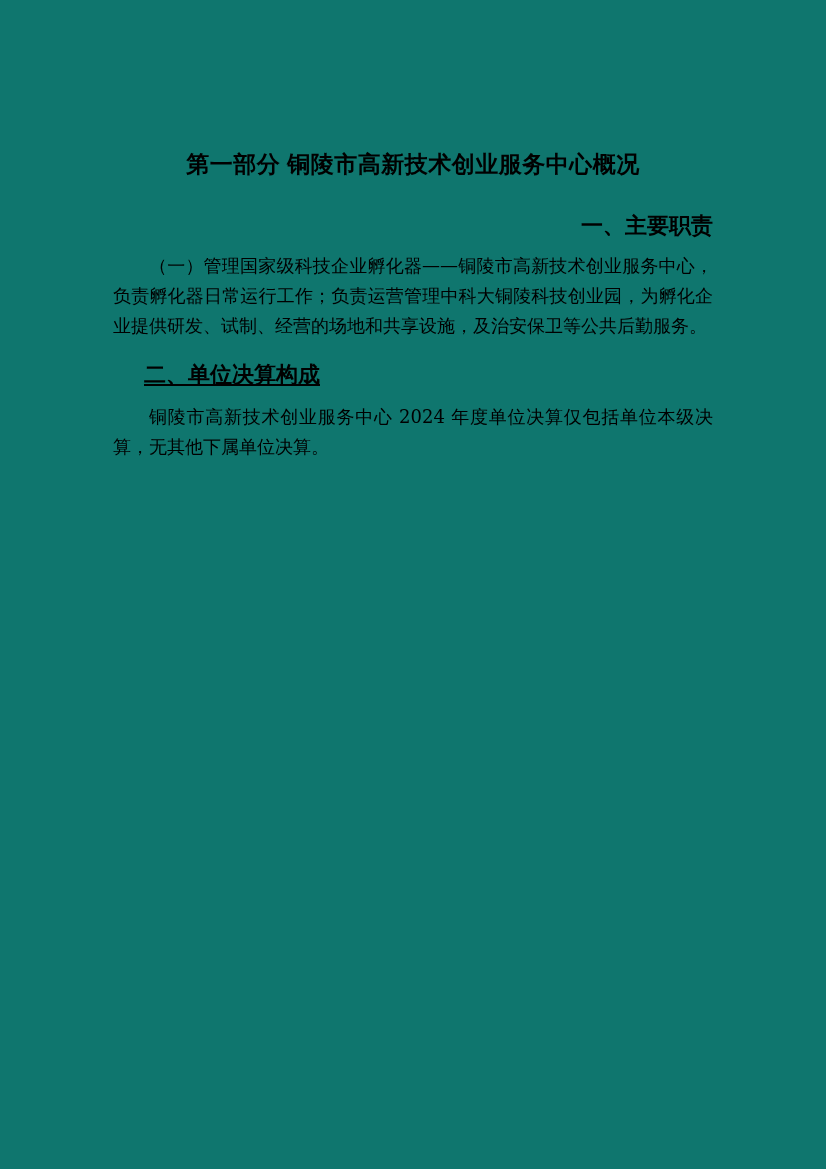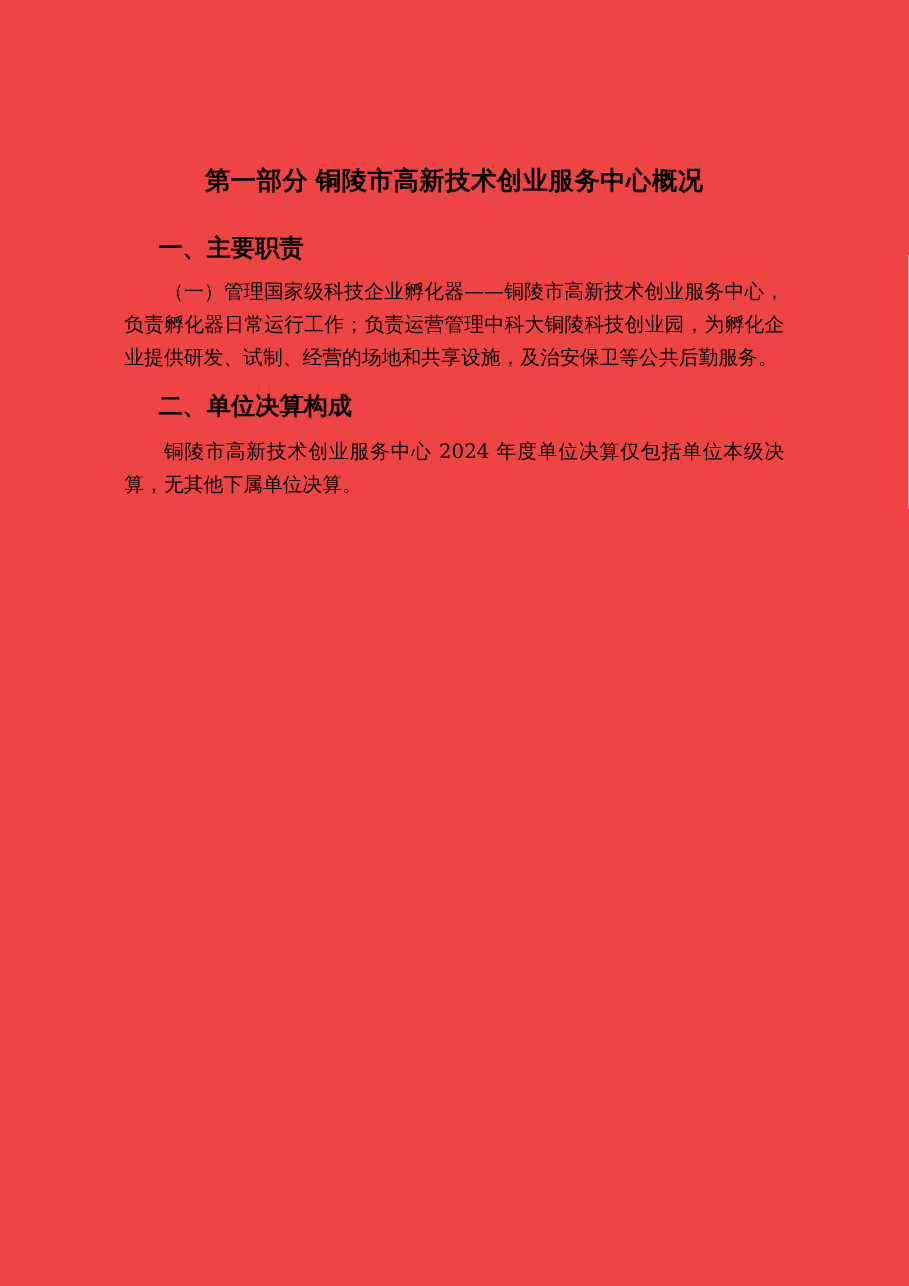--- a/index.html
+++ b/index.html
@@ -4,21 +4,21 @@
 <style>
   html, body {
     margin: 0;
     padding: 0;
     background: #ffffff;
   }
   .page {
     position: relative;
     width: 826px;
     height: 1169px;
-    background: #ef4444;
+    background: #0f766e;
     overflow: hidden;
     color: #000000;
   }
   .content {
     position: absolute;
     left: 113px;
     top: 0;
     width: 600px;
   }
   .doc-title {
@@ -35,23 +35,25 @@
     margin: 0;
     padding-left: 31px;
     font-family: "Liberation Sans", "DejaVu Sans", sans-serif;
     font-weight: bold;
     font-size: 22px;
     line-height: 30px;
     color: #000000;
   }
   .sec-heading.first {
     margin-top: 29px;
+    text-align: right;
   }
   .sec-heading.second {
-    margin-top: 13px;
+    margin-top: 19px;
+    text-decoration: underline;
   }
   .body-para {
     margin: 0;
     font-family: "DejaVu Serif", "Liberation Serif", serif;
     font-size: 18px;
     line-height: 30px;
     text-align: justify;
     text-indent: 2em;
     color: #000000;
   }

